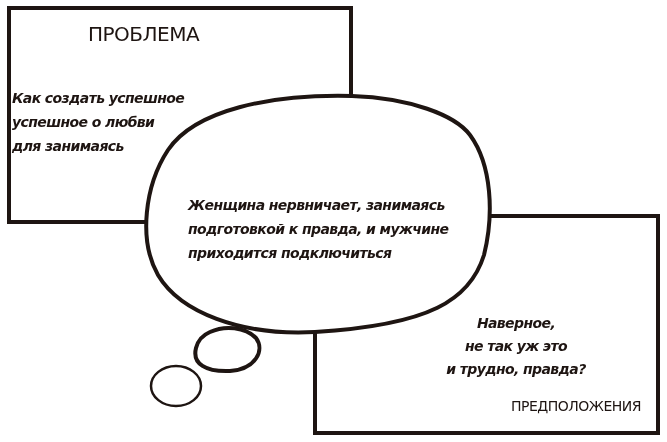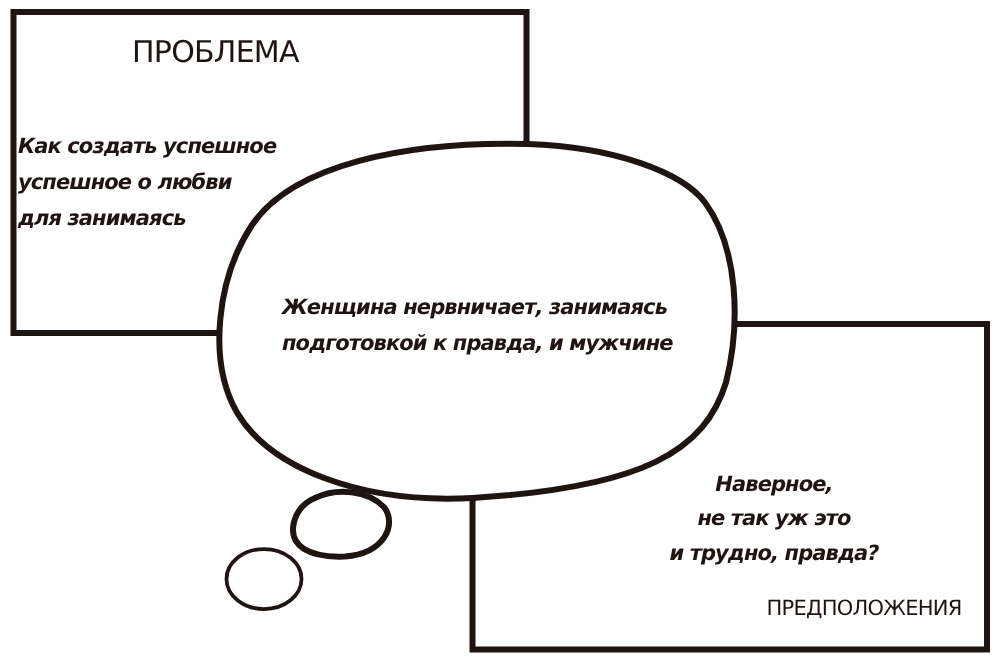--- a/index.html
+++ b/index.html
@@ -43,20 +43,21 @@
   <h2 class="txt heading problem-title">ПРОБЛЕМА</h2>
   <div class="txt body problem-body">
     <span class="line">Как создать успешное</span>
     <span class="line">успешное о любви</span>
     <span class="line">для занимаясь</span>
   </div>
 
   <div class="txt body funny-body">
     <span class="line">Женщина нервничает, занимаясь</span>
     <span class="line">подготовкой к правда, и мужчине</span>
+    <span class="line">приходится подключиться</span>
   </div>
 
   <div class="txt body assume-body">
     <span class="line">Наверное,</span>
     <span class="line">не так уж это</span>
     <span class="line">и трудно, правда?</span>
   </div>
   <h2 class="txt heading assume-title">ПРЕДПОЛОЖЕНИЯ</h2>
 </div>
 

